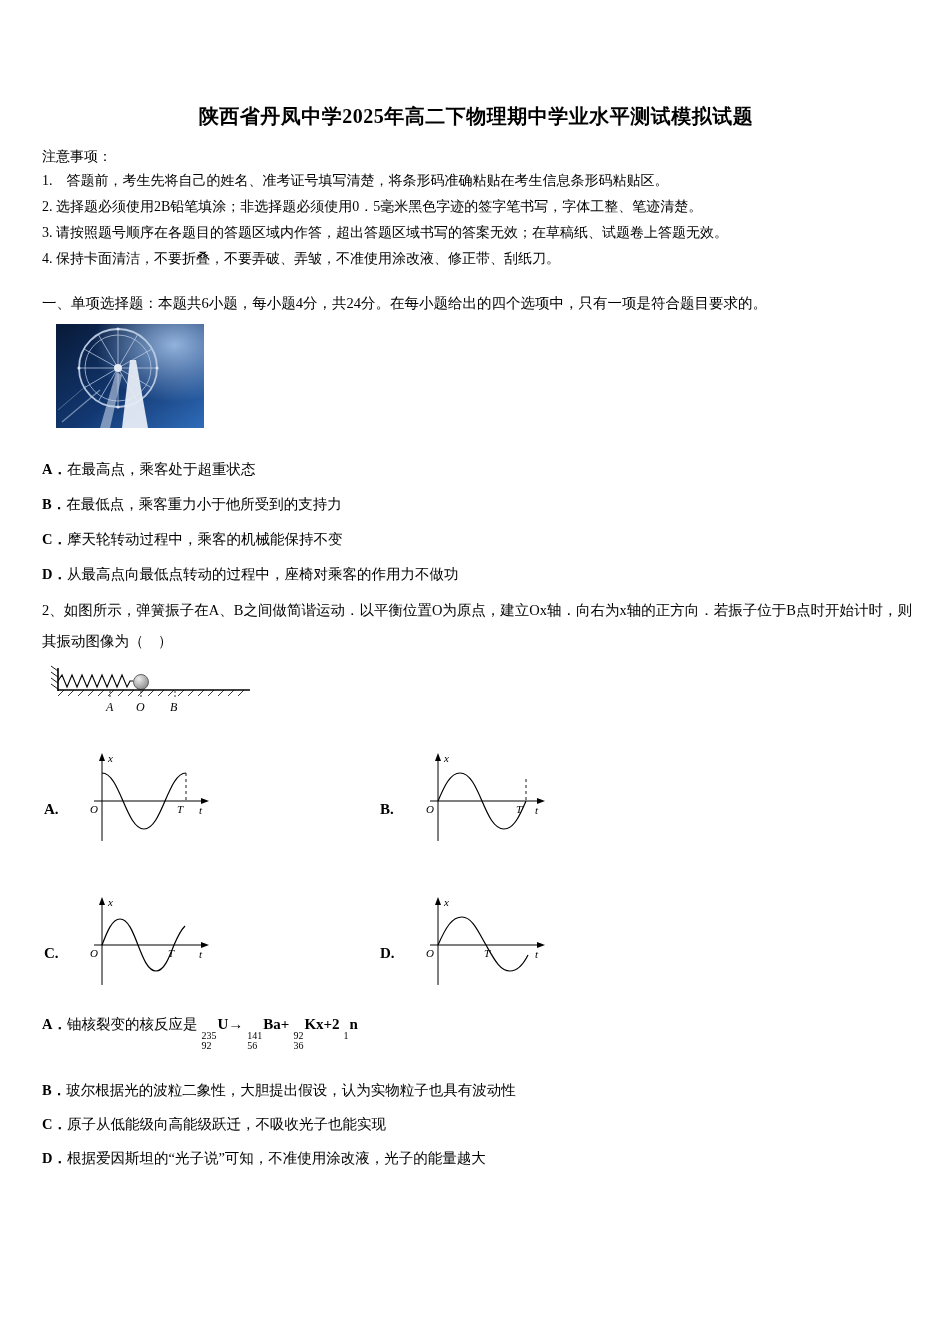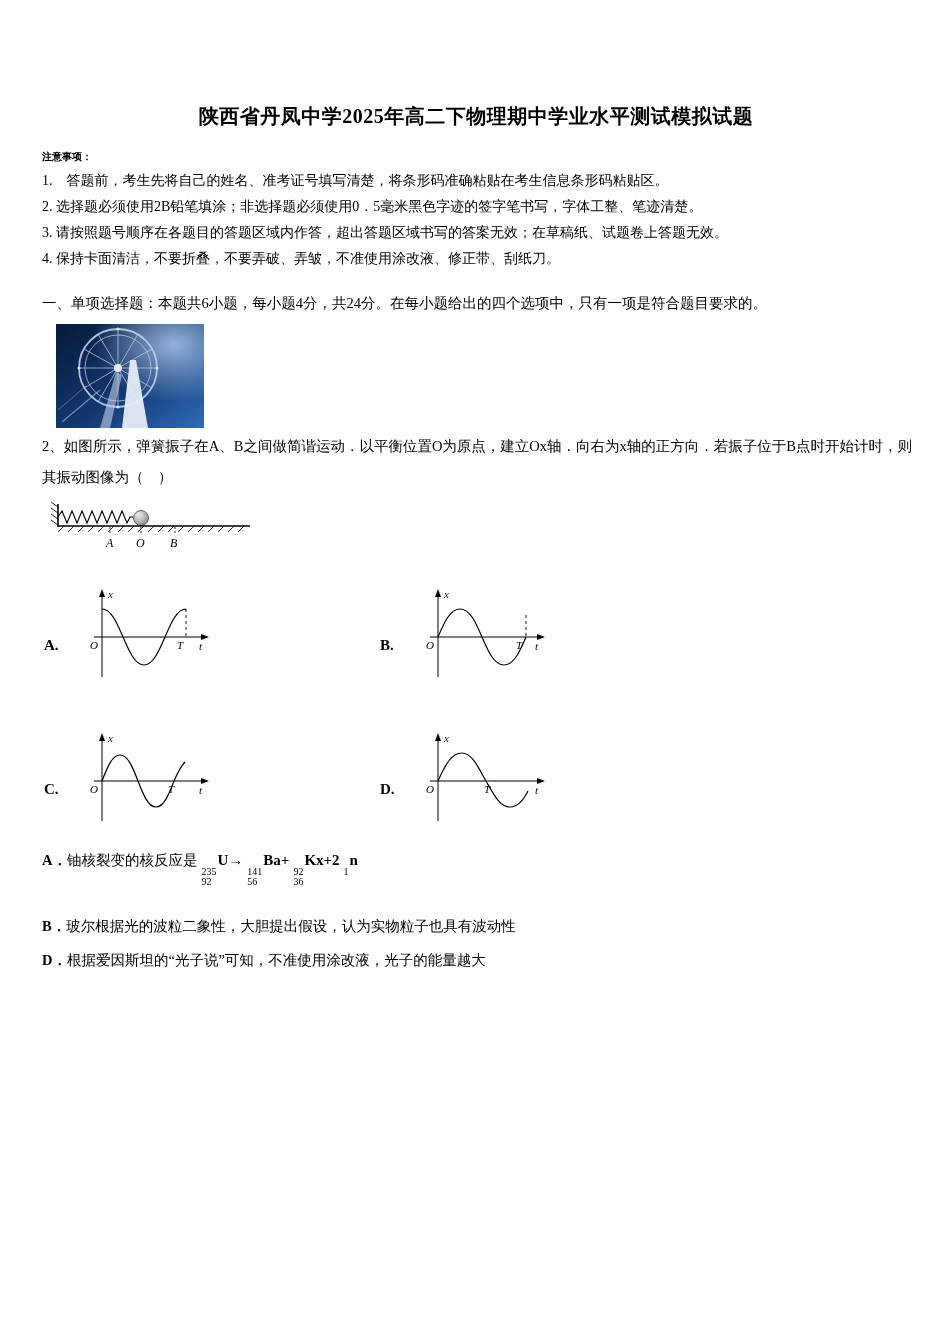--- a/index.html
+++ b/index.html
@@ -11,21 +11,21 @@
     box-sizing:border-box;
     padding:102px 40px 0 42px;
     font-family:"Liberation Serif","DejaVu Serif",serif;
     color:#000;
     font-size:14.5px;
   }
   .title {
     font-size:20px; font-weight:bold; text-align:center;
     margin:0 0 16px 0; line-height:28px; letter-spacing:0.5px;
   }
-  .notice-heading { font-weight:bold; font-size:10px; line-height:22px; }
+  .notice-heading { font-weight:normal; font-size:14px; line-height:22px; }
   .notice-item { font-size:14px; line-height:26px; white-space:pre-wrap; }
   .section-heading { margin-top:20px; line-height:22px; }
   .stem { margin-top:8px; line-height:22px; }
   .q2-stem { margin-top:3px; line-height:31px; width:872px; }
   .ferris-wrap { margin:10px 0 0 14px; width:148px; height:104px; }
   .option-line { line-height:35px; }
   .options-q1 { margin-top:24px; }
   .opt-letter { font-weight:bold; }
   .spring-wrap { margin:8px 0 0 2px; }
   .graph-row { display:flex; margin-top:28px; }
@@ -104,20 +104,26 @@
         <circle cx="62" cy="44" r="4" fill="#e4ebf6"></circle>
         <circle cx="101" cy="44" r="1.6" fill="#dbe5f2"></circle>
         <circle cx="62" cy="5" r="1.6" fill="#dbe5f2"></circle>
         <circle cx="23" cy="44" r="1.6" fill="#dbe5f2"></circle>
         <circle cx="62" cy="83" r="1.6" fill="#dbe5f2"></circle>
         <polygon points="66,104 74,36 80,36 92,104" fill="#e6ecf6" opacity="0.95"></polygon>
         <polygon points="44,104 60,48 66,51 54,104" fill="#c3d1e6" opacity="0.6"></polygon>
       </svg>
     </div>
 
+    <div class="options-q1">
+      <div class="option-line"><span class="opt-letter">A．</span><span>在最高点，乘客处于超重状态</span></div>
+      <div class="option-line"><span class="opt-letter">B．</span><span>在最低点，乘客重力小于他所受到的支持力</span></div>
+      <div class="option-line"><span class="opt-letter">C．</span><span>摩天轮转动过程中，乘客的机械能保持不变</span></div>
+      <div class="option-line"><span class="opt-letter">D．</span><span>从最高点向最低点转动的过程中，座椅对乘客的作用力不做功</span></div>
+    </div>
   </div>
 
   <div>
     <div class="stem q2-stem">2、如图所示，弹簧振子在A、B之间做简谐运动．以平衡位置O为原点，建立Ox轴．向右为x轴的正方向．若振子位于B点时开始计时，则其振动图像为（　）</div>
 
     <div class="spring-wrap">
       <svg width="210" height="52" viewBox="0 0 210 52">
 
         <line x1="14" y1="3" x2="14" y2="26" stroke="#000" stroke-width="1.6"></line>
         <line x1="14" y1="6" x2="7" y2="1" stroke="#000" stroke-width="0.9"></line>
@@ -239,17 +245,18 @@
           <span>92</span>
           <span>36</span>
         </span><span class="eq-sym">Kx+2</span><span class="nuc">
           <span>1</span>
           <span></span>
         </span><span class="eq-sym">n</span>
     </div>
 
     <div class="options-q3" style="margin-top:22px;">
       <div class="option-line"><span class="opt-letter">B．</span><span>玻尔根据光的波粒二象性，大胆提出假设，认为实物粒子也具有波动性</span></div>
+      <div class="option-line"><span class="opt-letter">C．</span><span>原子从低能级向高能级跃迁，不吸收光子也能实现</span></div>
       <div class="option-line"><span class="opt-letter">D．</span><span>根据爱因斯坦的“光子说”可知，不准使用涂改液，光子的能量越大</span></div>
     </div>
   </div>
 
 </div>
 
 </body></html>

